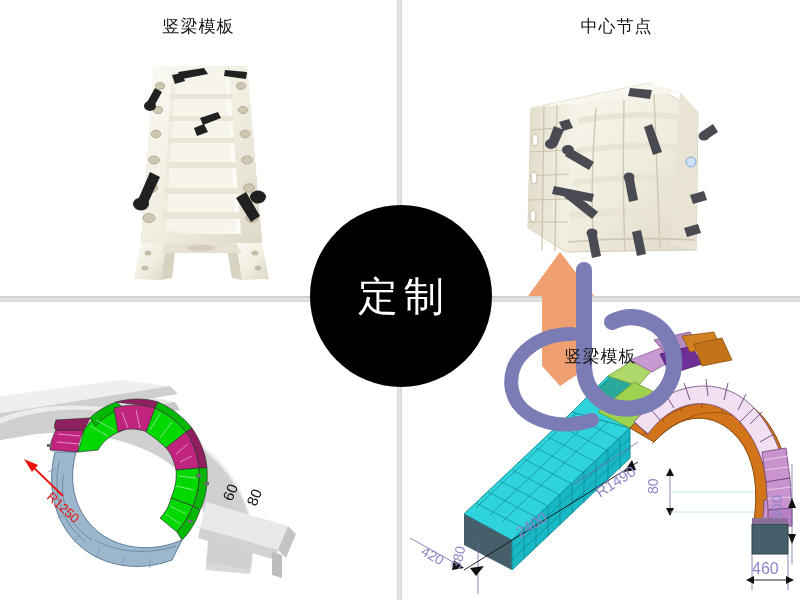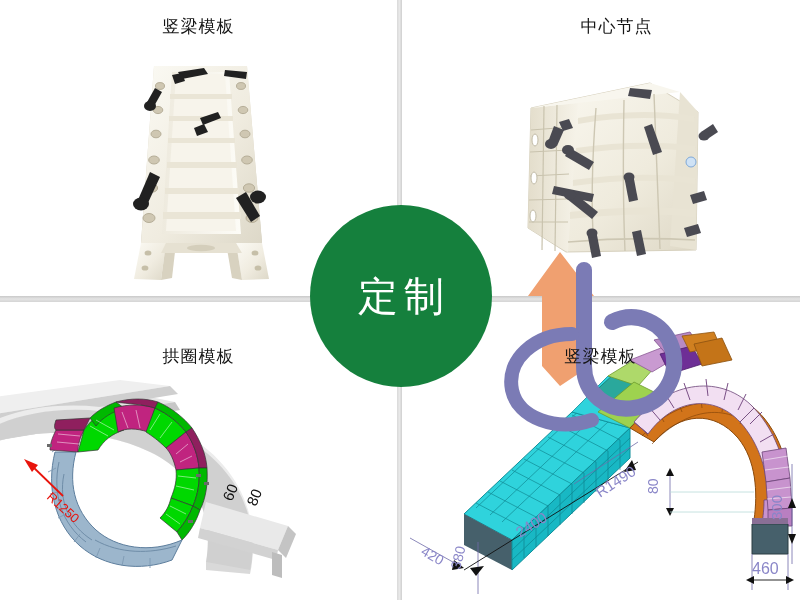--- a/index.html
+++ b/index.html
@@ -68,21 +68,21 @@
   .panel.br .panel-title { top: 36px; }
 
   
   .badge {
     position: absolute;
     left: 310px;
     top: 205px;
     width: 182px;
     height: 182px;
     border-radius: 50%;
-    background: #15803d;
+    background: #000000;
     z-index: 20;
     display: flex;
     flex-direction: column;
     align-items: center;
     justify-content: center;
   }
   .badge-line {
     color: #ffffff;
     font-size: 40px;
     line-height: 52px;
@@ -404,21 +404,20 @@
         <polygon points="24,157 38,163 32,170" fill="#e8140c"></polygon>
         <text class="dimtext-red" x="46" y="196" font-size="13" transform="rotate(42 46 196)">R1250</text>
       </g>
 
       <g>
         <text class="dimtext-dark" x="232" y="200" font-size="15" transform="rotate(-68 232 200)">60</text>
         <text class="dimtext-dark" x="256" y="205" font-size="15" transform="rotate(-68 256 205)">80</text>
       </g>
     </svg>
 
-    <div class="panel-title">拱圈模板</div>
   </div>
 
   <div class="panel br">
     <svg class="scene" viewBox="0 0 397 296">
 
       <g>
 
         <polygon points="62,212 170,110 228,126 110,238" fill="#2fd3dc" stroke="#0e8e99" stroke-width="1"></polygon>
 
         <polygon points="62,212 110,238 110,268 62,243" fill="#46606b"></polygon>

